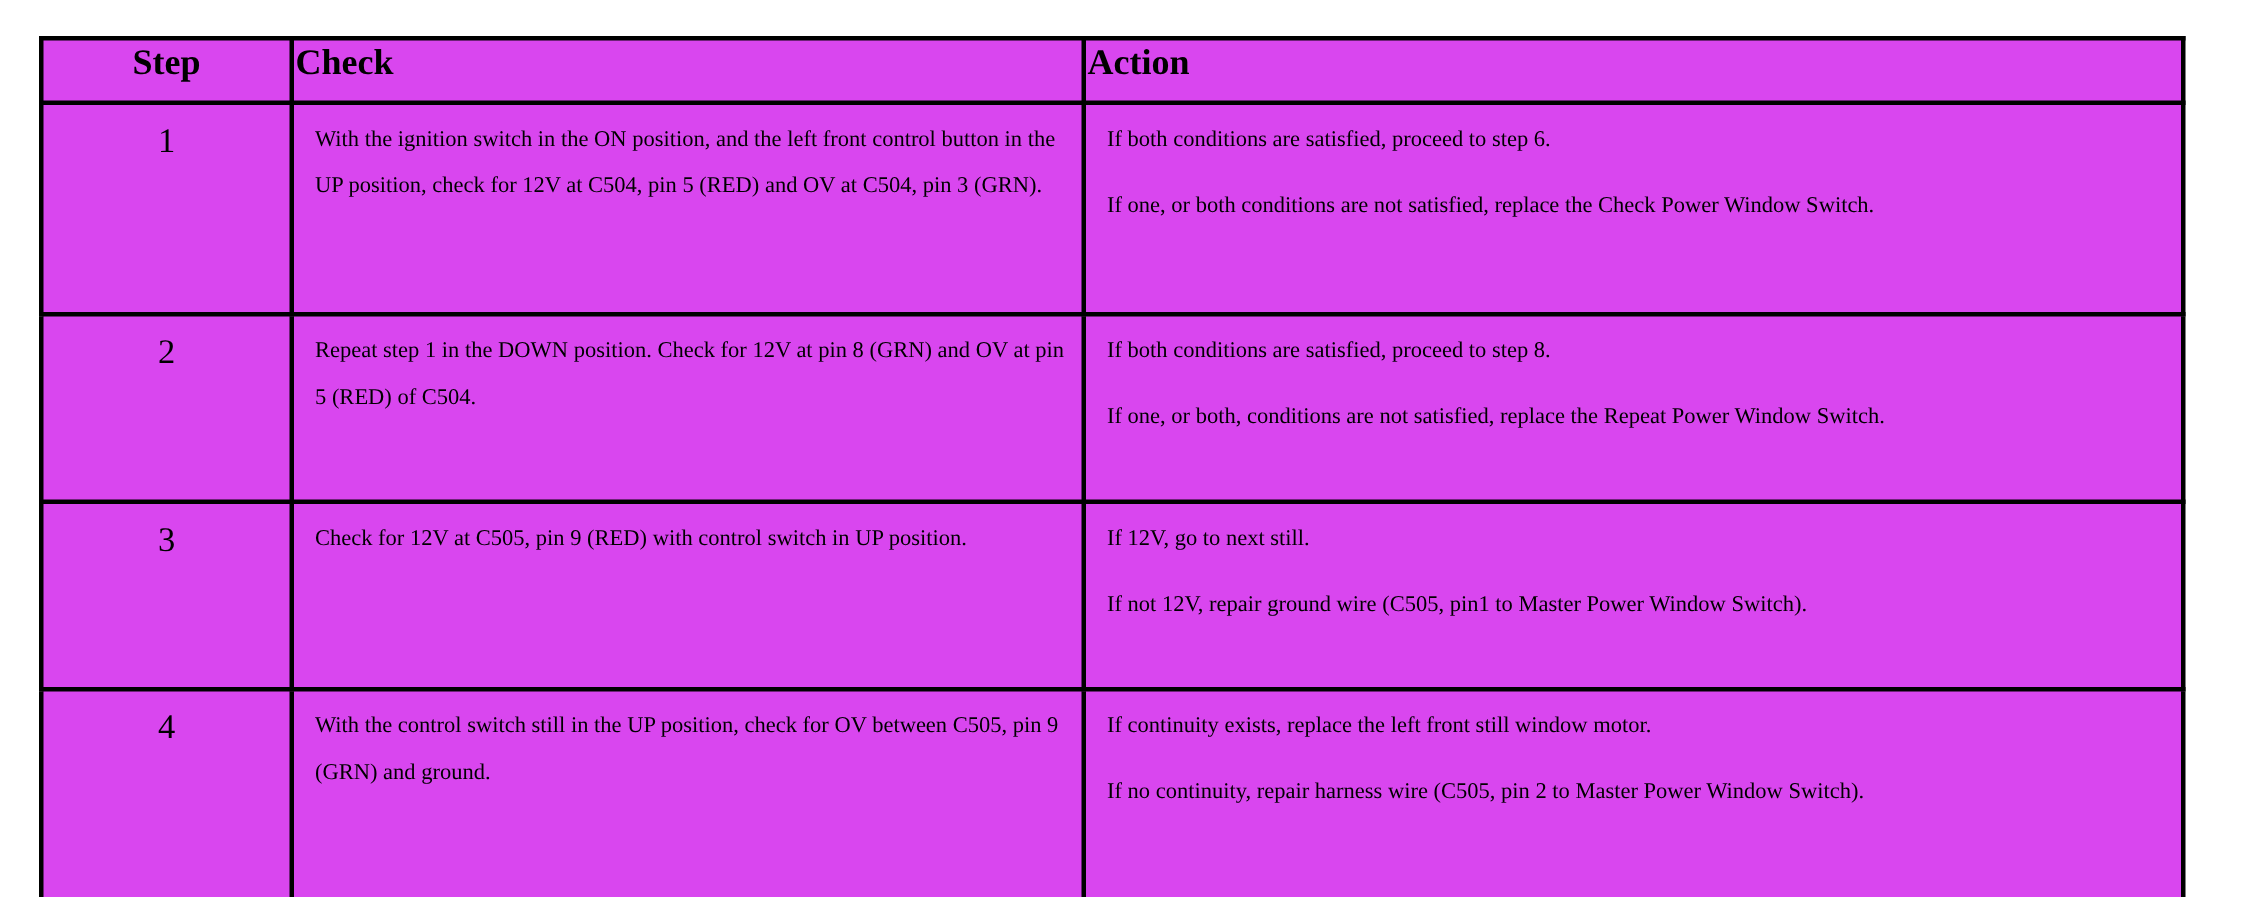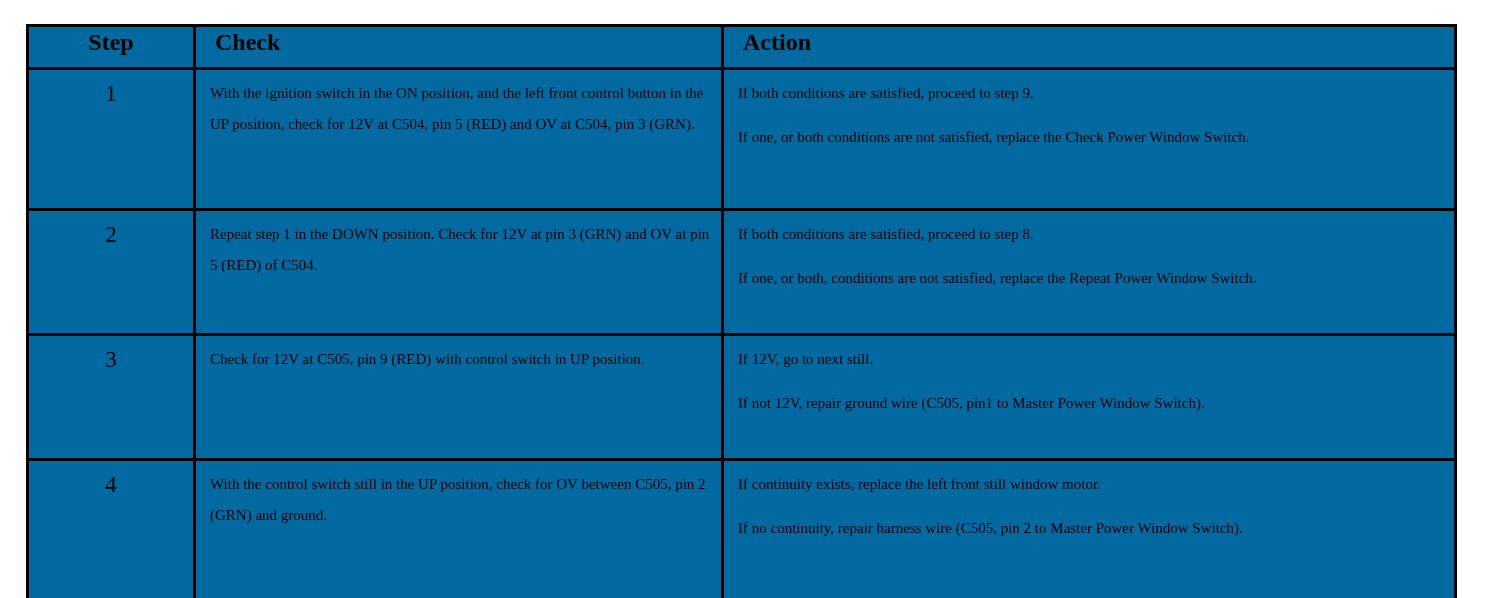--- a/index.html
+++ b/index.html
@@ -36,42 +36,42 @@
   }
 
   .diagnostic-table col.col-step   { width: 167px; }
   .diagnostic-table col.col-check  { width: 528px; }
   .diagnostic-table col.col-action { width: 733px; }
 
   .diagnostic-table th,
   .diagnostic-table td {
     border: 3px solid #000000;
     vertical-align: top;
-    background: #0369a1;
+    background: #d946ef;
     padding: 0;
   }
 
   
   thead th {
     height: 40px;
     padding: 4px 0 6px 0;
   }
   th.head-step {
     text-align: center;
     font-weight: bold;
     font-size: 24px;
     line-height: 30px;
   }
   th.head-check,
   th.head-action {
     text-align: left;
     font-weight: bold;
     font-size: 24px;
     line-height: 30px;
-    padding-left: 19px;
+    padding-left: 1px;
   }
 
   
   td.cell-step {
     text-align: center;
     font-size: 23px;
     line-height: 31px;
     padding: 8px 0 10px 0;
     font-weight: normal;
   }
@@ -119,29 +119,29 @@
     </thead>
 
     <tbody>
 
       <tr class="row-1">
         <td class="cell-step">1</td>
         <td class="cell-check">
           <p class="para">With the ignition switch in the ON position, and the left front control button in the UP position, check for 12V at C504, pin 5 (RED) and OV at C504, pin 3 (GRN).</p>
         </td>
         <td class="cell-action">
-          <p class="para">If both conditions are satisfied, proceed to step 9.</p>
+          <p class="para">If both conditions are satisfied, proceed to step 6.</p>
           <p class="para">If one, or both conditions are not satisfied, replace the Check Power Window Switch.</p>
         </td>
       </tr>
 
       <tr class="row-2">
         <td class="cell-step">2</td>
         <td class="cell-check">
-          <p class="para">Repeat step 1 in the DOWN position. Check for 12V at pin 3 (GRN) and OV at pin 5 (RED) of C504.</p>
+          <p class="para">Repeat step 1 in the DOWN position. Check for 12V at pin 8 (GRN) and OV at pin 5 (RED) of C504.</p>
         </td>
         <td class="cell-action">
           <p class="para">If both conditions are satisfied, proceed to step 8.</p>
           <p class="para">If one, or both, conditions are not satisfied, replace the Repeat Power Window Switch.</p>
         </td>
       </tr>
 
       <tr class="row-3">
         <td class="cell-step">3</td>
         <td class="cell-check">
@@ -149,21 +149,21 @@
         </td>
         <td class="cell-action">
           <p class="para">If 12V, go to next still.</p>
           <p class="para">If not 12V, repair ground wire (C505, pin1 to Master Power Window Switch).</p>
         </td>
       </tr>
 
       <tr class="row-4">
         <td class="cell-step">4</td>
         <td class="cell-check">
-          <p class="para">With the control switch still in the UP position, check for OV between C505, pin 2 (GRN) and ground.</p>
+          <p class="para">With the control switch still in the UP position, check for OV between C505, pin 9 (GRN) and ground.</p>
         </td>
         <td class="cell-action">
           <p class="para">If continuity exists, replace the left front still window motor.</p>
           <p class="para">If no continuity, repair harness wire (C505, pin 2 to Master Power Window Switch).</p>
         </td>
       </tr>
 
     </tbody>
   </table>
 

